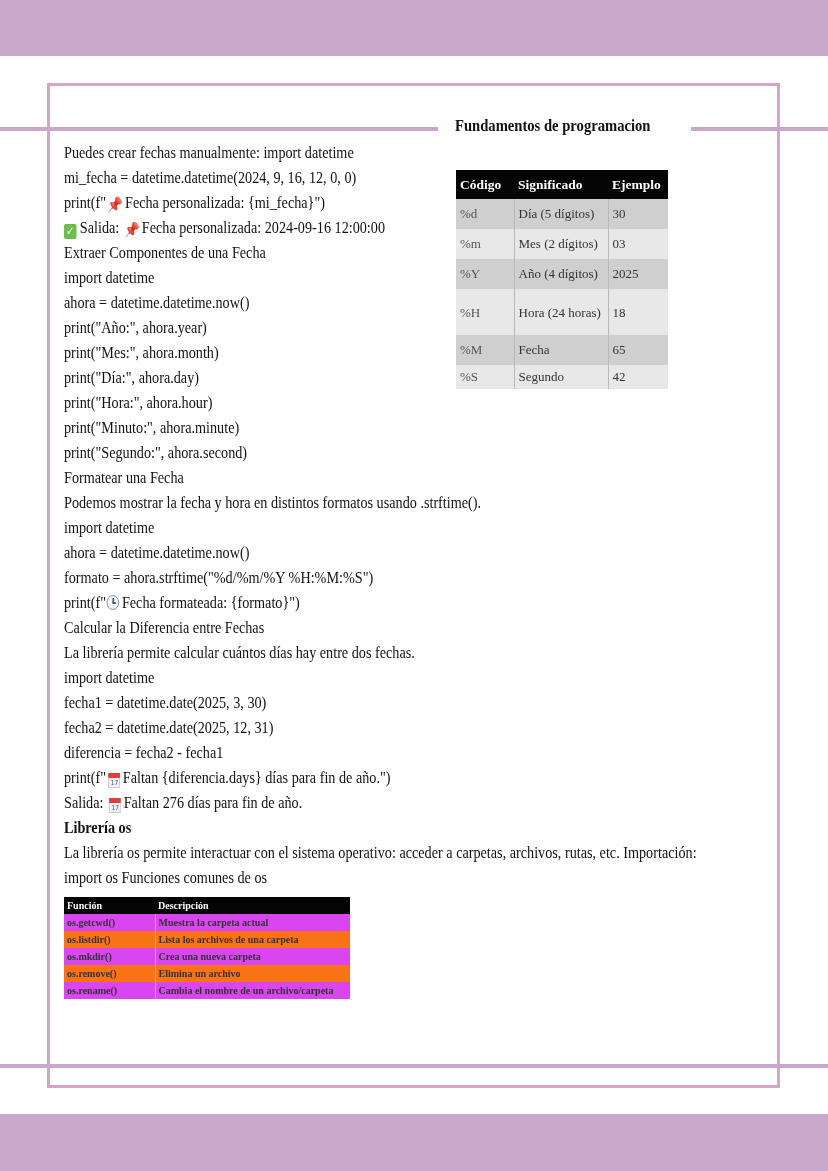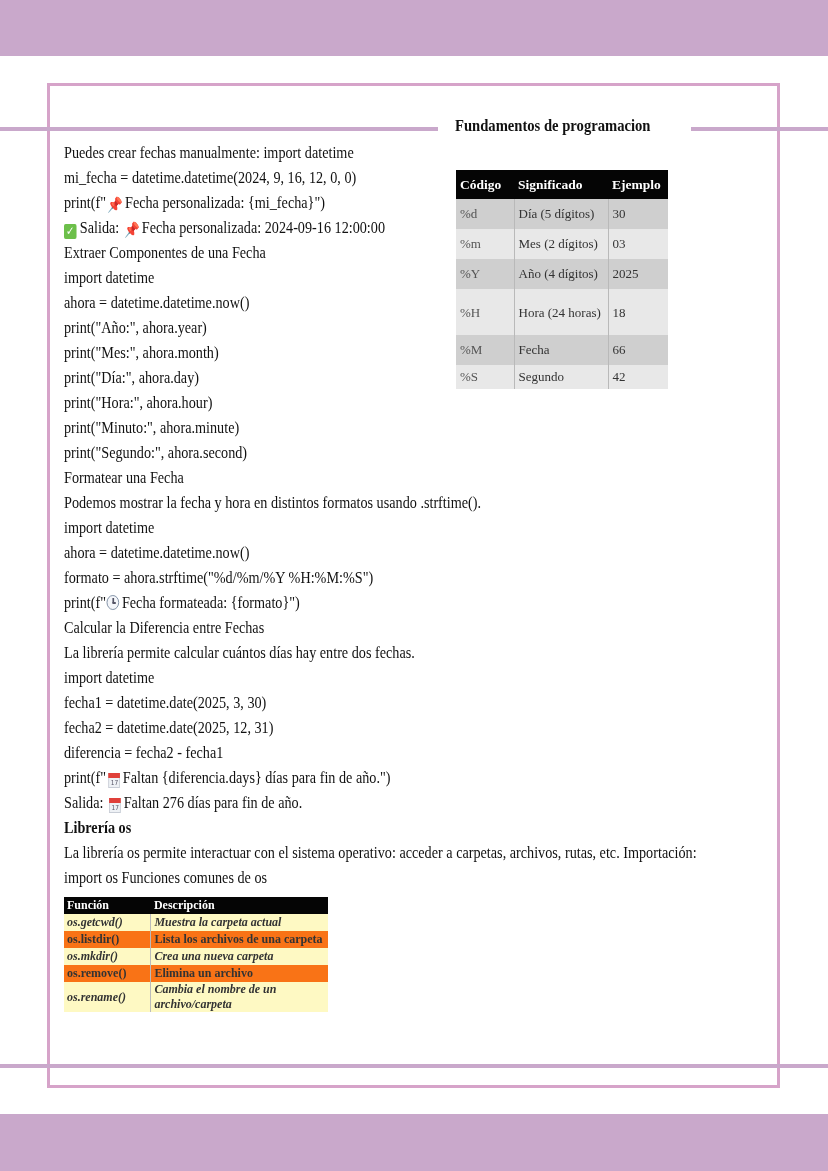--- a/index.html
+++ b/index.html
@@ -63,29 +63,29 @@
     .tbl1 td { padding: 0 4px; border-left: 1px solid #b9b9b9; vertical-align: middle; height: 30px; }
     .tbl1 td:first-child { border-left: none; color: #555; }
     .tbl1 tr.dark td { background: #cfcfcf; }
     .tbl1 tr.light td { background: #e8e8e8; }
     .tbl1 tr.tall td { height: 46px; line-height: 15px; }
     .tbl1 tr.last td { height: 24px; }
     .tbl1 col.c1 { width: 58px; } .tbl1 col.c2 { width: 94px; } .tbl1 col.c3 { width: 60px; }
 
     
     .tbl2 {
-      position: absolute; left: 64px; top: 897px; width: 264px;
-      border-collapse: collapse; font-size: 12px; color: #222;
+      position: absolute; left: 64px; top: 897px; width: 286px;
+      border-collapse: collapse; font-size: 10px; color: #222;
     }
     .tbl2 th {
       background: #050505; color: #fff; text-align: left; font-weight: bold; height: 17px; padding: 0 3px;
     }
     .tbl2 td { padding: 0 3px; height: 17px; font-weight: bold; color: #333; border-left: 1px solid #bbb; }
     .tbl2 td:first-child { border-left: none; }
-    .tbl2 tr.dark td { background: #fef9c3; font-style: italic; }
+    .tbl2 tr.dark td { background: #d946ef; }
     .tbl2 tr.light td { background: #f97316; }
     .tbl2 col.c1 { width: 91px; } .tbl2 col.c2 { width: 195px; }
   </style>
 </head>
 <body>
 
 <div class="band-top"></div>
 <div class="frame"></div>
 <div class="hline top-left"></div>
 <div class="hline top-right"></div>
@@ -157,21 +157,21 @@
       <td>2025</td>
     </tr>
     <tr class="light tall">
       <td>%H</td>
       <td>Hora (24 horas)</td>
       <td>18</td>
     </tr>
     <tr class="dark">
       <td>%M</td>
       <td>Fecha</td>
-      <td>66</td>
+      <td>65</td>
     </tr>
     <tr class="light last">
       <td>%S</td>
       <td>Segundo</td>
       <td>42</td>
     </tr>
   </tbody>
 </table>
 
 <table class="tbl2">

